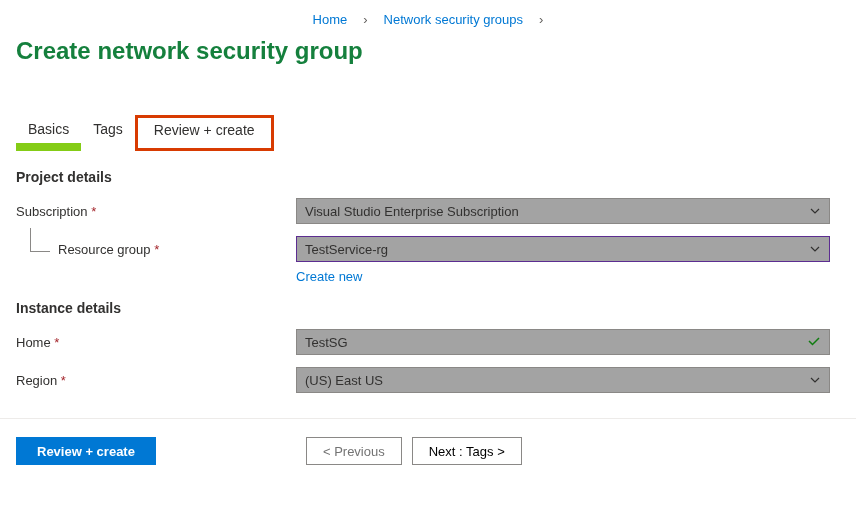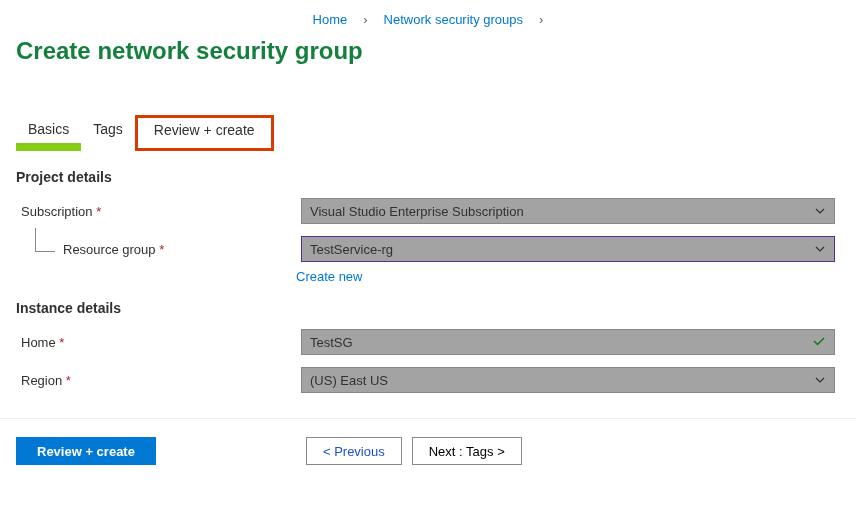--- a/index.html
+++ b/index.html
@@ -11,21 +11,21 @@
     
     h1 { font-size: 24px; font-weight: 600; color: #15803d; margin-bottom: 50px; }
     
     .tabs { display: flex; gap: 0; border-bottom: none; margin-bottom: 18px; }
     .tab { padding: 6px 12px; font-size: 14px; cursor: pointer; border-bottom: 3px solid transparent; }
     .tab.active { border-bottom: 8px solid #84cc16; font-weight: 400; }
     .tab.highlighted { border: 3px solid #d83b01; padding: 4px 16px; }
     
     .section-title { font-size: 14px; font-weight: 600; margin: 16px 0 12px; }
     
-    .form-row { display: flex; align-items: center; margin-bottom: 10px; min-height: 28px; justify-content: center; }
+    .form-row { display: flex; align-items: center; margin-bottom: 10px; min-height: 28px; }
     .form-label { width: 280px; font-size: 13px; }
     .form-label.indented { padding-left: 42px; position: relative; }
     .indent-line { position: absolute; left: 14px; top: -14px; width: 20px; height: 24px; border-left: 1px solid #8a8886; border-bottom: 1px solid #8a8886; }
     .required { color: #a4262c; }
     
     .form-control { flex: 1; max-width: 534px; }
     .select-box, .input-box { width: 100%; height: 26px; border: 1px solid #8a8886; padding: 0 8px; font-size: 13px; font-family: inherit; background: #a3a3a3; display: flex; align-items: center; justify-content: space-between; cursor: pointer; }
     .select-box.focused { border: 1px solid #5c2d91; }
     .input-box { cursor: text; }
     .chevron { width: 12px; height: 12px; }
@@ -33,21 +33,21 @@
     .checkmark svg { width: 14px; height: 14px; }
     
     .link { color: #0078d4; font-size: 13px; cursor: pointer; }
     .sublink-row { padding-left: 280px; margin-top: -4px; margin-bottom: 10px; }
     
     .divider { border: none; border-top: 1px solid #edebe9; margin: 24px -16px 0; }
     
     .footer { display: flex; align-items: center; gap: 10px; padding: 18px 0; }
     .btn { height: 28px; padding: 0 16px; font-size: 13px; font-family: inherit; border: 1px solid #8a8886; background: #fff; cursor: pointer; }
     .btn.primary { background: #0078d4; color: #fff; border-color: #0078d4; font-weight: 600; padding: 0 20px; }
-    .btn.disabled { color: #1d4ed8; cursor: not-allowed; }
+    .btn.disabled { color: #737373; cursor: not-allowed; }
     .footer .spacer { width: 130px; }
     .footer .link { margin-left: 18px; }
   </style>
 </head>
 <body>
 
 <nav class="breadcrumb">
   <a>Home</a>
   <span class="sep">›</span>
   <a>Network security groups</a>

